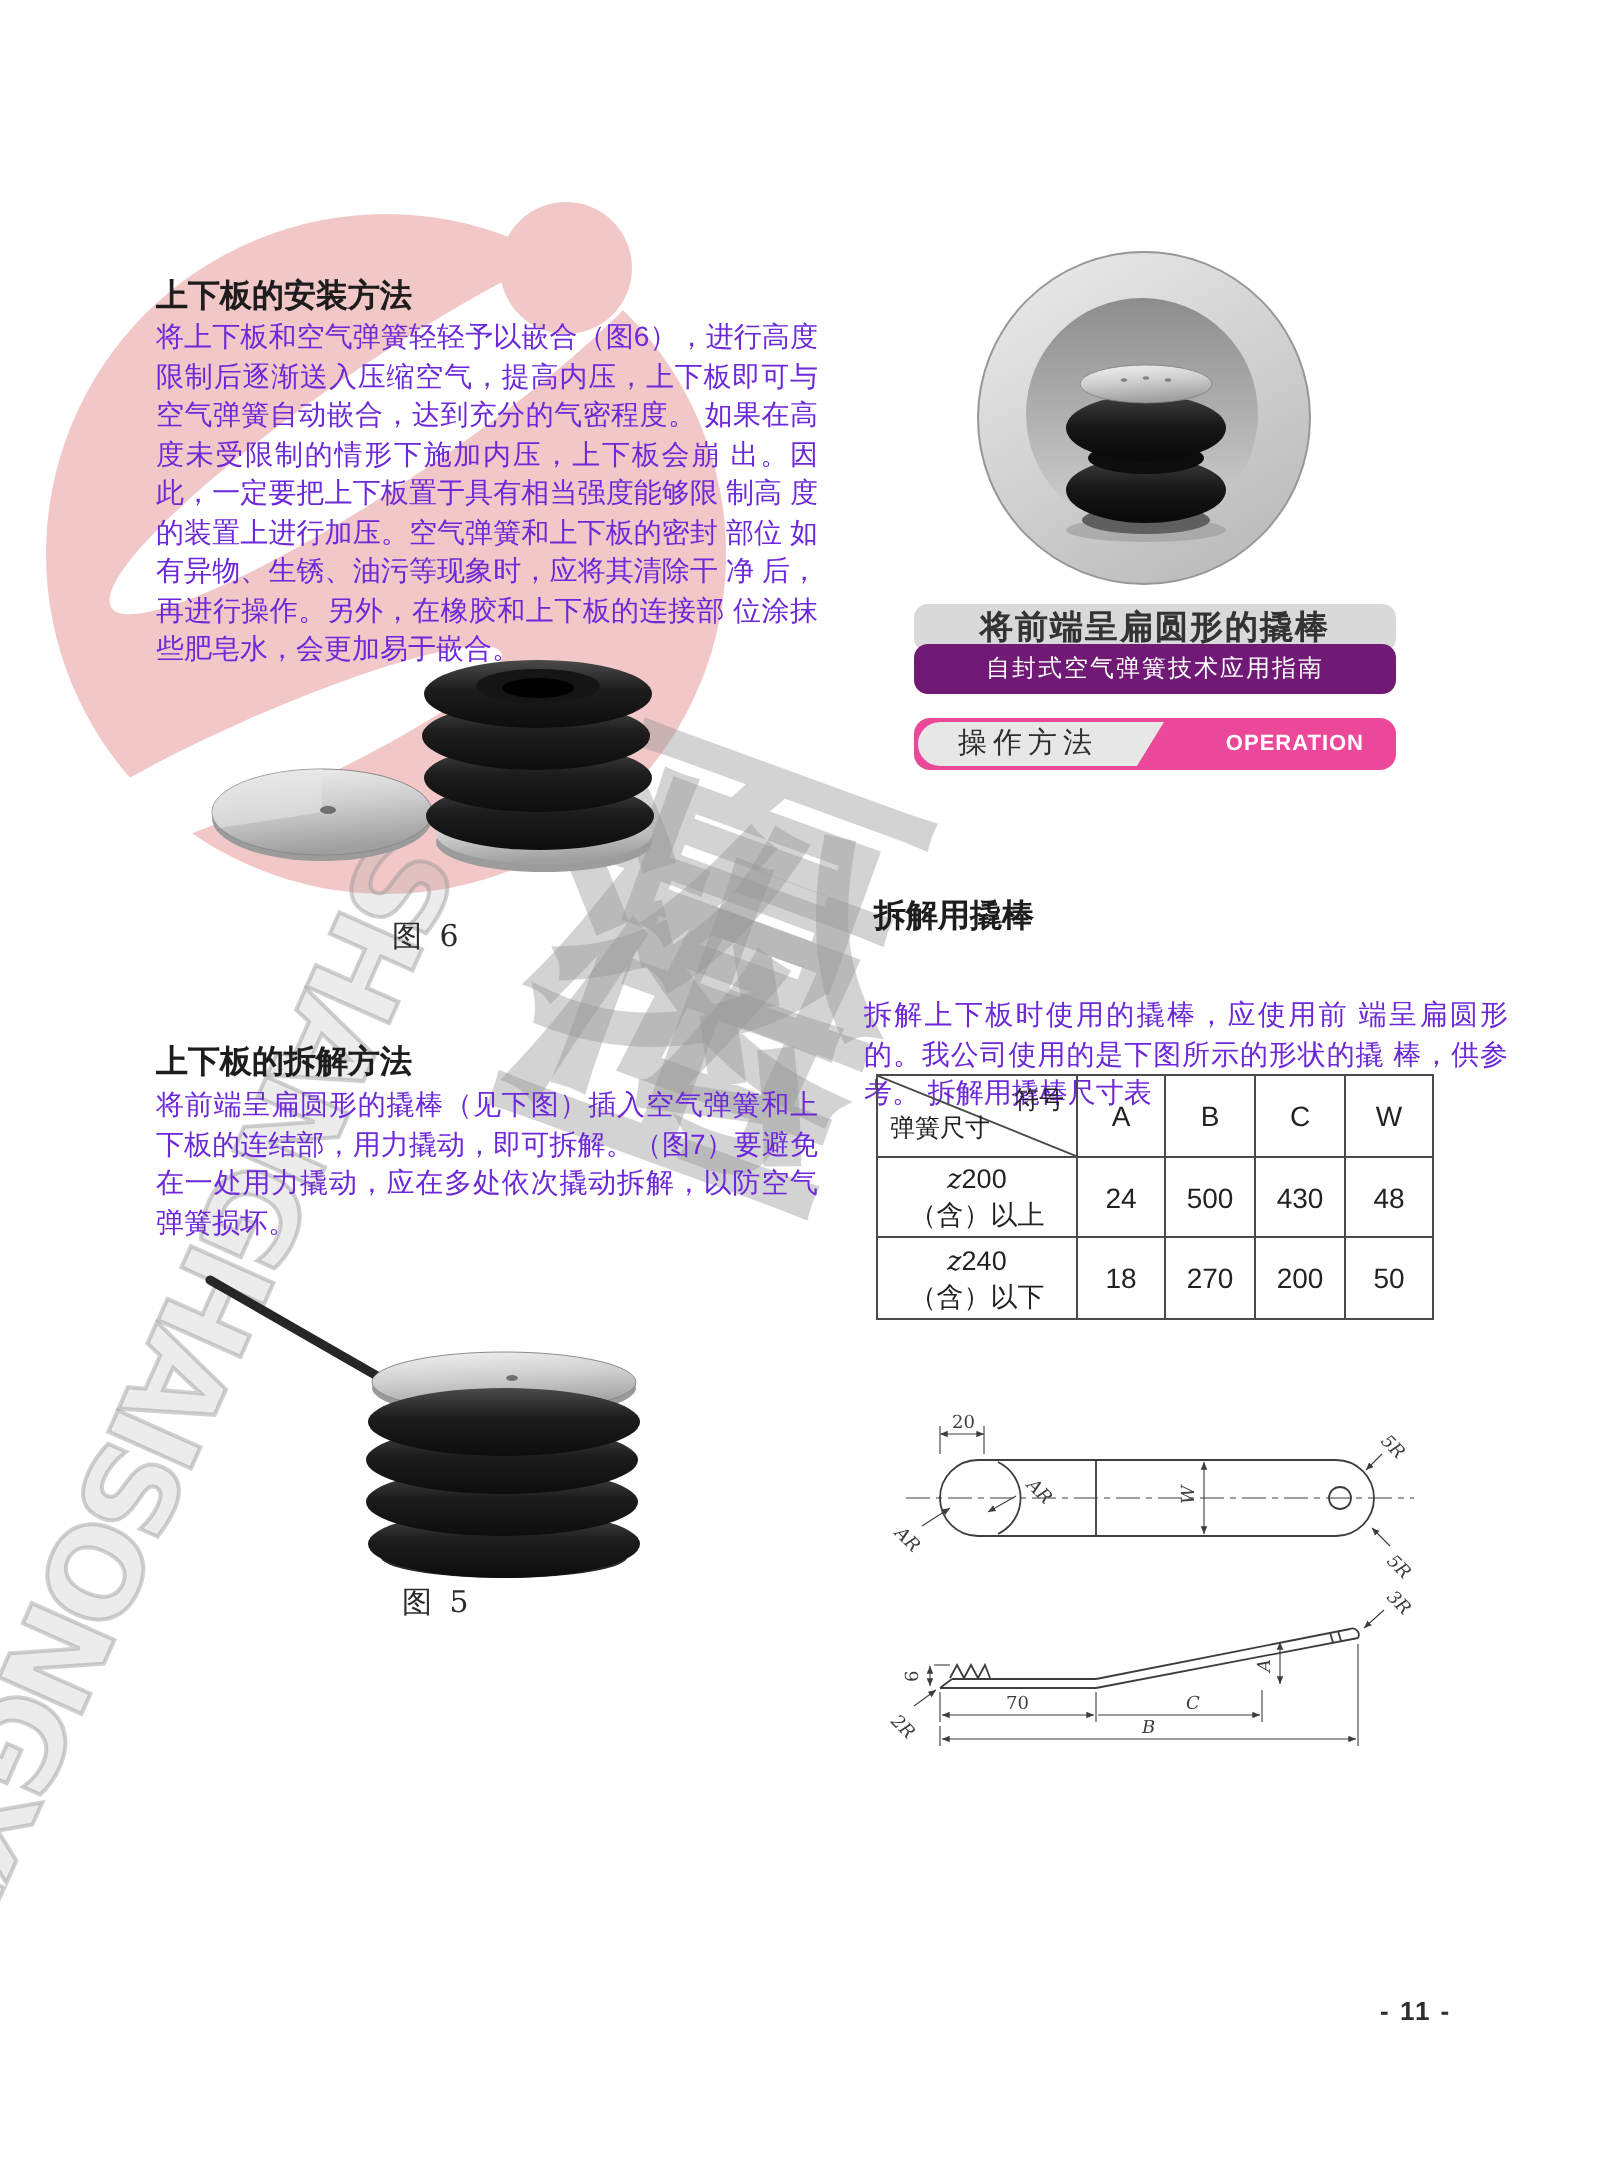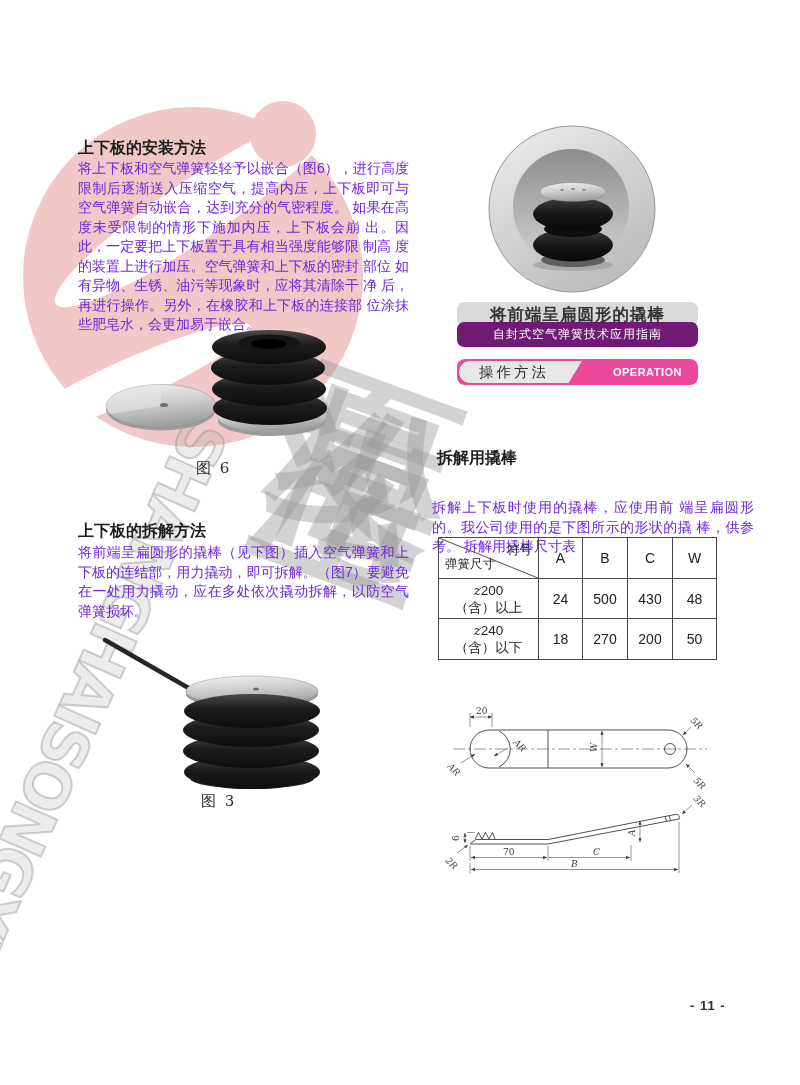--- a/index.html
+++ b/index.html
@@ -129,21 +129,21 @@
     <ellipse cx="167" cy="66" rx="66" ry="15" fill="#9a9a9a"></ellipse>
     <ellipse cx="167" cy="63" rx="66" ry="15" fill="url(#silver)" stroke="#8a8a8a" stroke-width="0.5"></ellipse>
     <ellipse cx="171" cy="61" rx="3" ry="1.5" fill="#6f6f6f"></ellipse>
 
     <ellipse cx="167" cy="150" rx="62" ry="11" fill="#2a2a2a"></ellipse>
     <ellipse cx="167" cy="144" rx="68" ry="17" fill="url(#ringG)"></ellipse>
     <ellipse cx="166" cy="123" rx="68" ry="17" fill="url(#ringG)"></ellipse>
     <ellipse cx="166" cy="102" rx="68" ry="17" fill="url(#ringG)"></ellipse>
     <ellipse cx="167" cy="83" rx="68" ry="17" fill="url(#ringG)"></ellipse>
   </svg>
-  <div class="z caption" id="cap7">图  3</div>
+  <div class="z caption" id="cap7">图  5</div>
 
   <svg class="z" id="product" width="175" height="175" viewBox="0 0 175 175">
     <defs>
       <linearGradient id="outerC" x1="0" y1="0" x2="0.6" y2="1">
         <stop offset="0" stop-color="#ededed"></stop>
           <stop offset="1" stop-color="#bdbdbd"></stop>
       </linearGradient>
       <linearGradient id="innerC" x1="0" y1="0" x2="0" y2="1">
         <stop offset="0" stop-color="#8d8d8d"></stop>
           <stop offset="1" stop-color="#d2d2d2"></stop>

